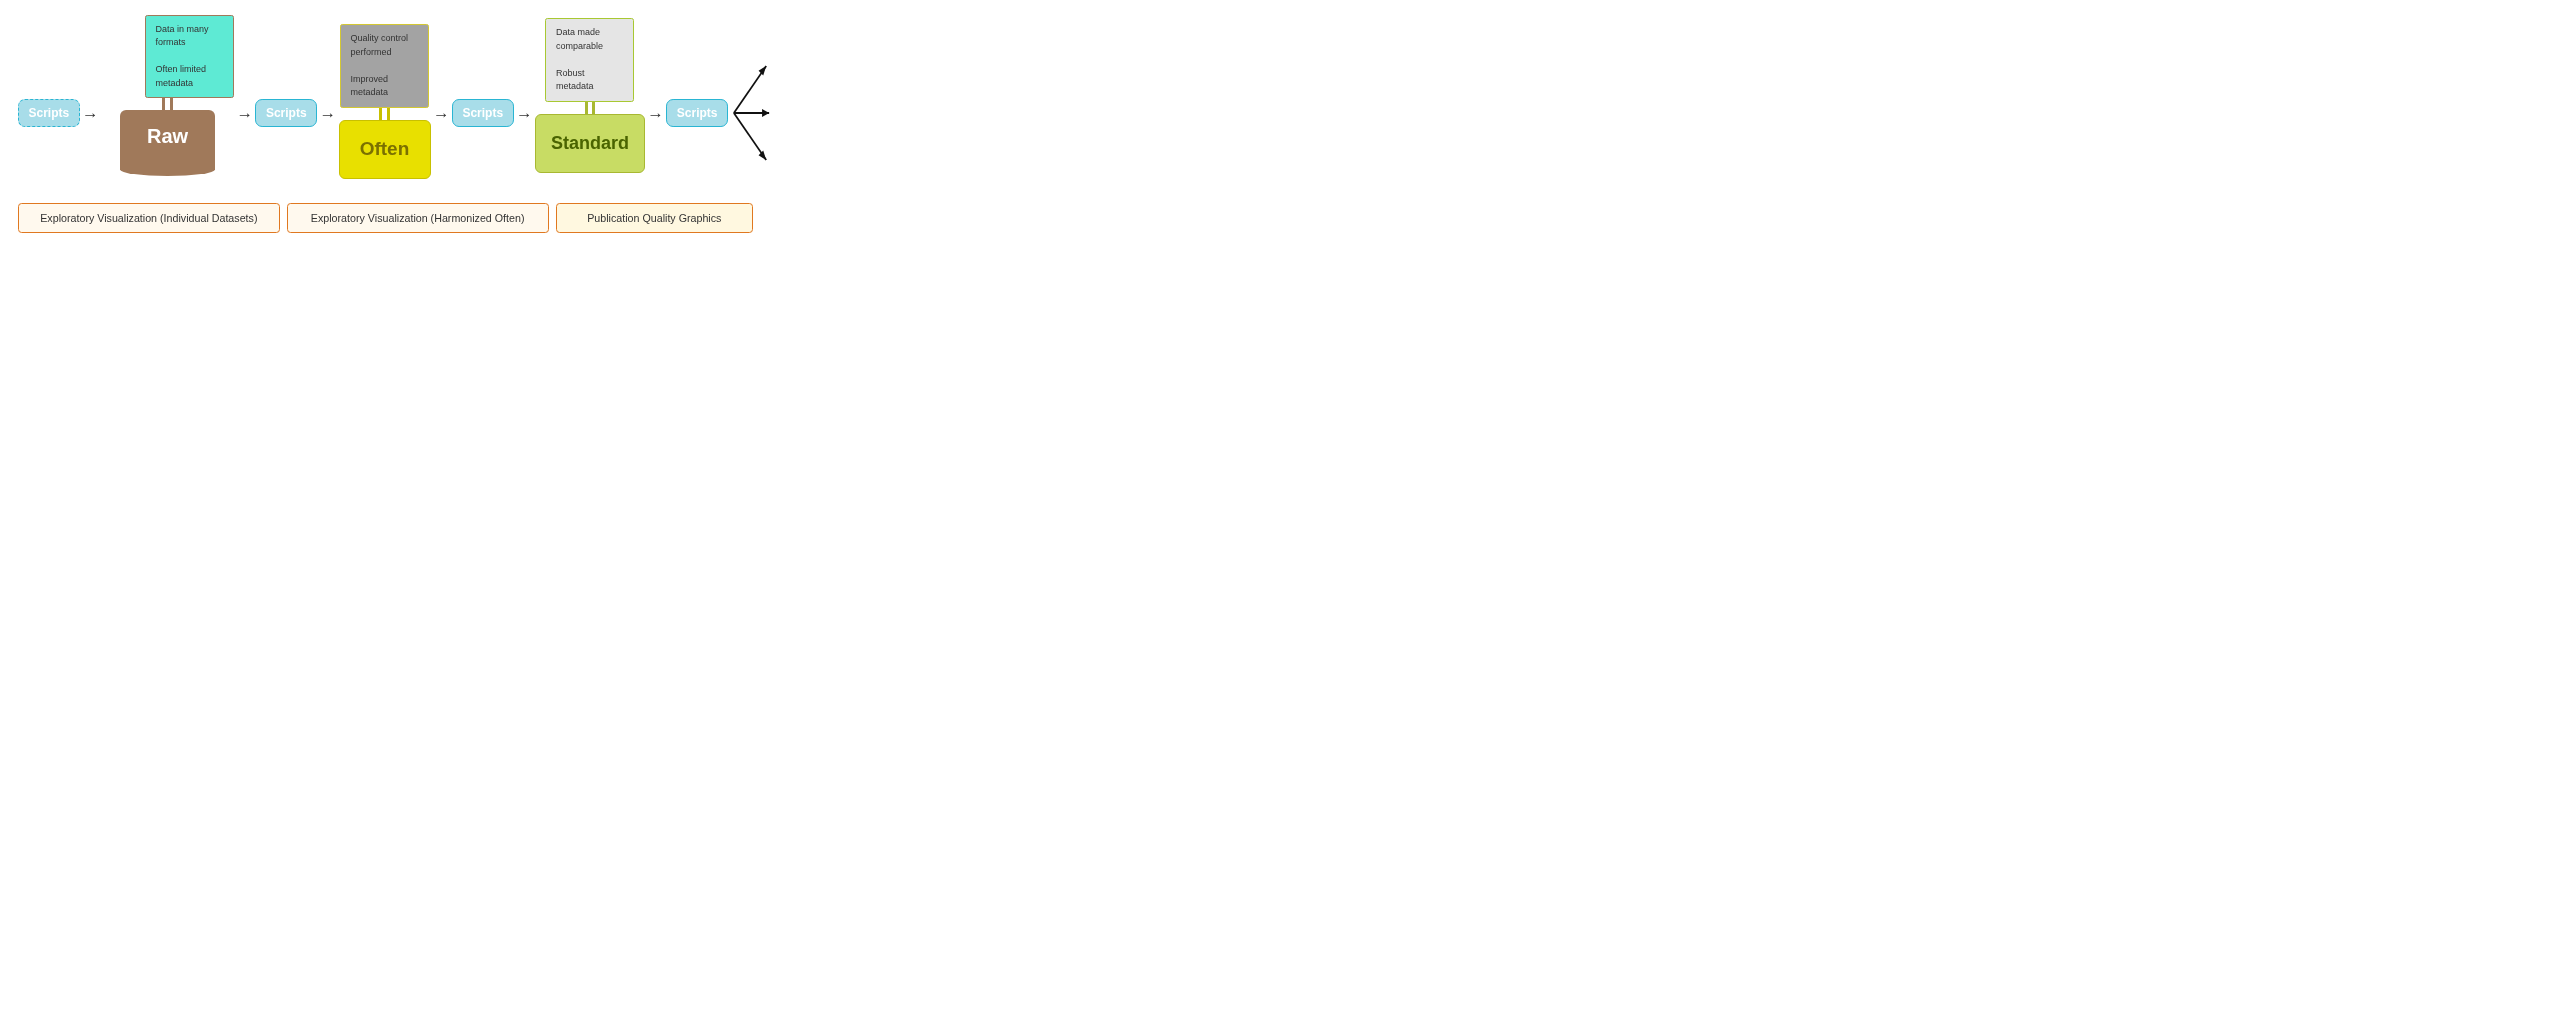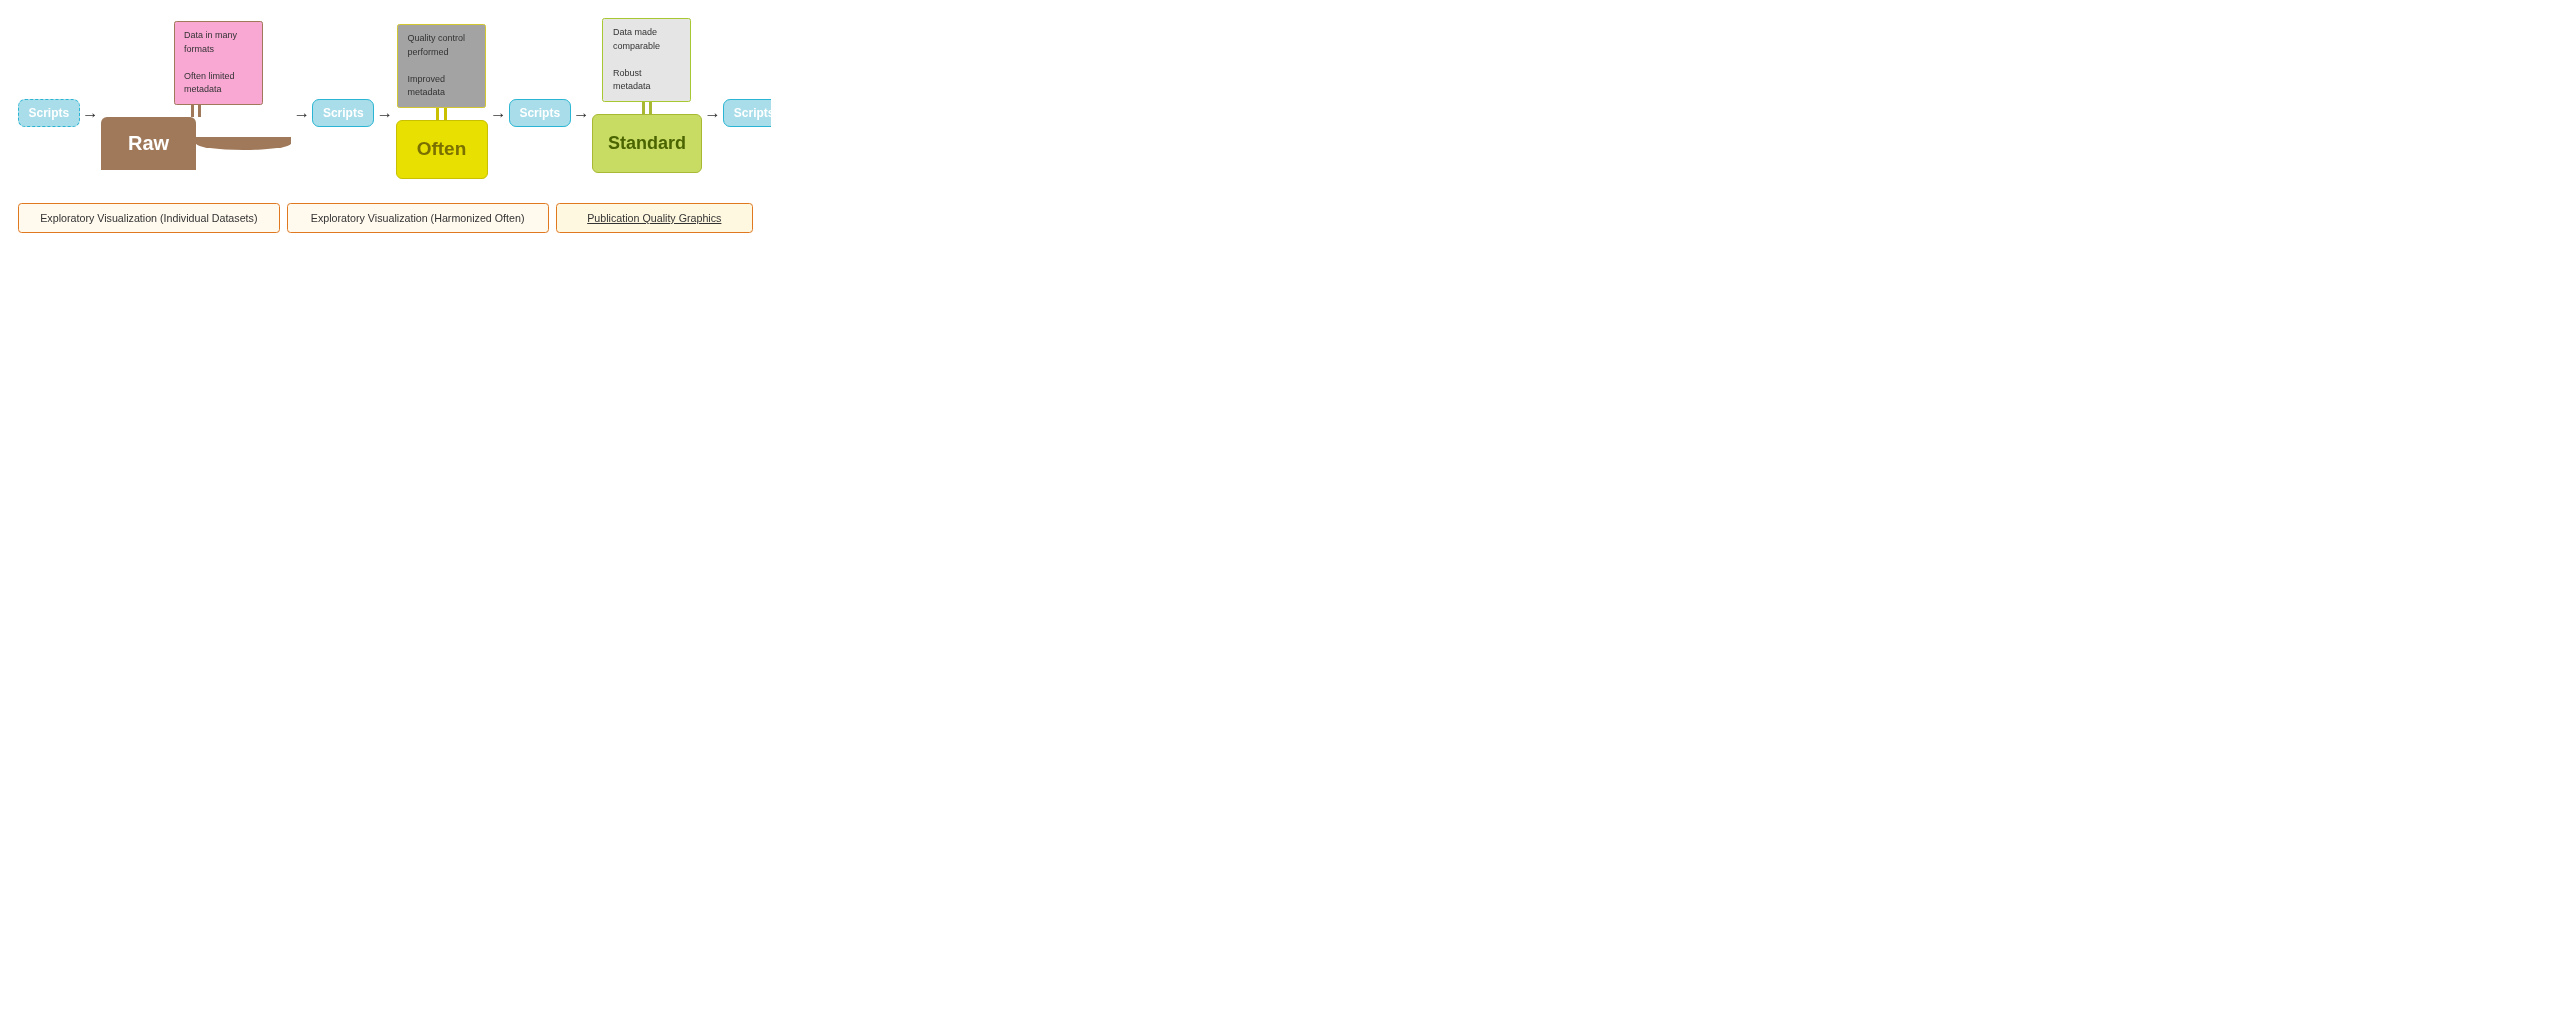--- a/index.html
+++ b/index.html
@@ -68,21 +68,21 @@
       border-radius: 2.4px;
       padding: 7.1px 9.5px;
       font-size: 9px;
       line-height: 1.5;
       width: 89px;
       min-height: 53px;
       text-align: left;
     }
 
     .note-box.brown {
-      background: #f9a8d4;
+      background: #5eead4;
       border-color: #a0795a;
       color: #333;
       margin-left: 44px;
     }
 
     .note-box.yellow {
       background: #a3a3a3;
       border-color: #d4c832;
       color: #333;
       margin-top: 12px;
@@ -213,21 +213,21 @@
         <span style="white-space:pre-line;">Data in many formats
 
 Often limited metadata</span>
       </div>
 
       <div class="dbl-connector">
         <div class="dbl-connector-line brown"></div>
         <div class="dbl-connector-line brown"></div>
       </div>
 
-      <div style="display:flex;flex-direction:row;align-items:center;">
+      <div style="display:flex;flex-direction:column;align-items:center;">
         <div style="background:#a0795a;color:#fff;font-size:20px;font-weight:bold;width:95px;height:53px;display:flex;align-items:center;justify-content:center;border-radius:6px 6px 0 0;">
           <span>Raw</span>
         </div>
         <div style="width:95px;height:13px;background:#a0795a;border-radius:0 0 50% 50%;"></div>
       </div>
     </div>
 
     <div class="arrow">→</div>
 
     <div class="scripts-box-solid">
@@ -309,19 +309,19 @@
 
   </div>
 
   <div class="viz-area">
     <div class="viz-box" style="flex:1.1;">
       <span>Exploratory Visualization (Individual Datasets)</span>
     </div>
     <div class="viz-box" style="flex:1.1;">
       <span>Exploratory Visualization (Harmonized Often)</span>
     </div>
-    <div class="viz-box pub" style="flex:0.8;text-decoration:underline;">
+    <div class="viz-box pub" style="flex:0.8;">
       <span>Publication Quality Graphics</span>
     </div>
   </div>
 
 </div>
 
 
 </body></html>

